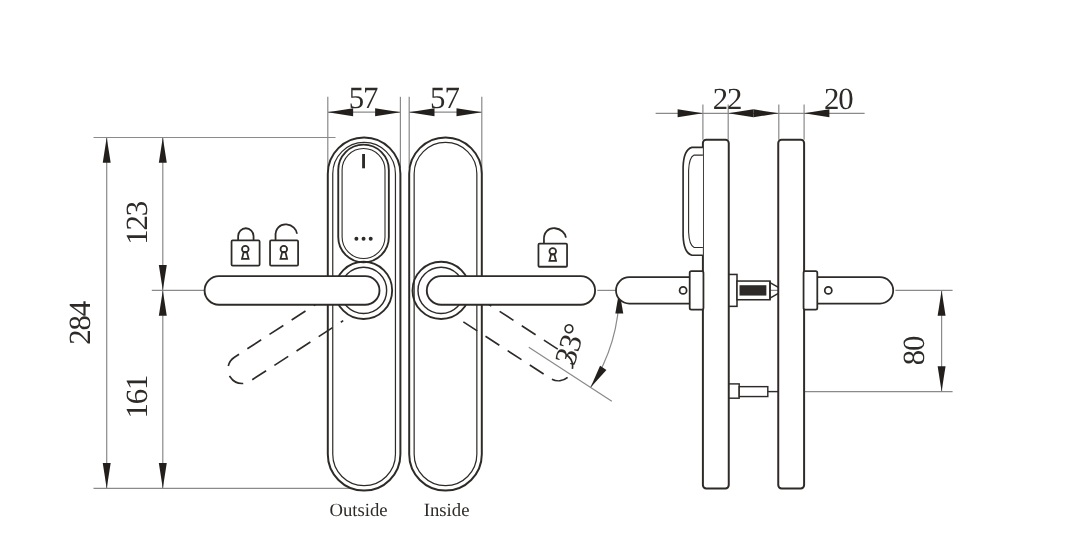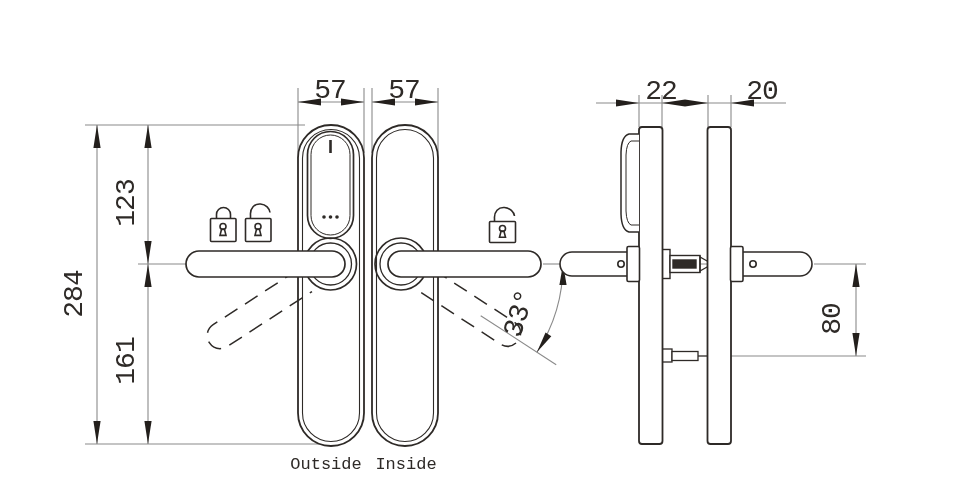--- a/index.html
+++ b/index.html
@@ -1,20 +1,20 @@
 <!DOCTYPE html>
 <html><head>
 <meta charset="utf-8">
 <style>
   html,body{margin:0;padding:0;background:#ffffff;}
   .stage{
     position:relative;
     width:980px;height:497px;
     background:#ffffff;
-    font-family:Liberation Mono, monospace;
+    font-family:Liberation Serif, serif;
     overflow:hidden;
   }
   svg{position:absolute;left:0;top:0;}
   text{fill:#2e2a27;}
   .dimtxt{font-size:28px;letter-spacing:-1px;}
   .lbltxt{font-size:17px;fill:#333;}
 </style>
 </head>
 <body>
 

